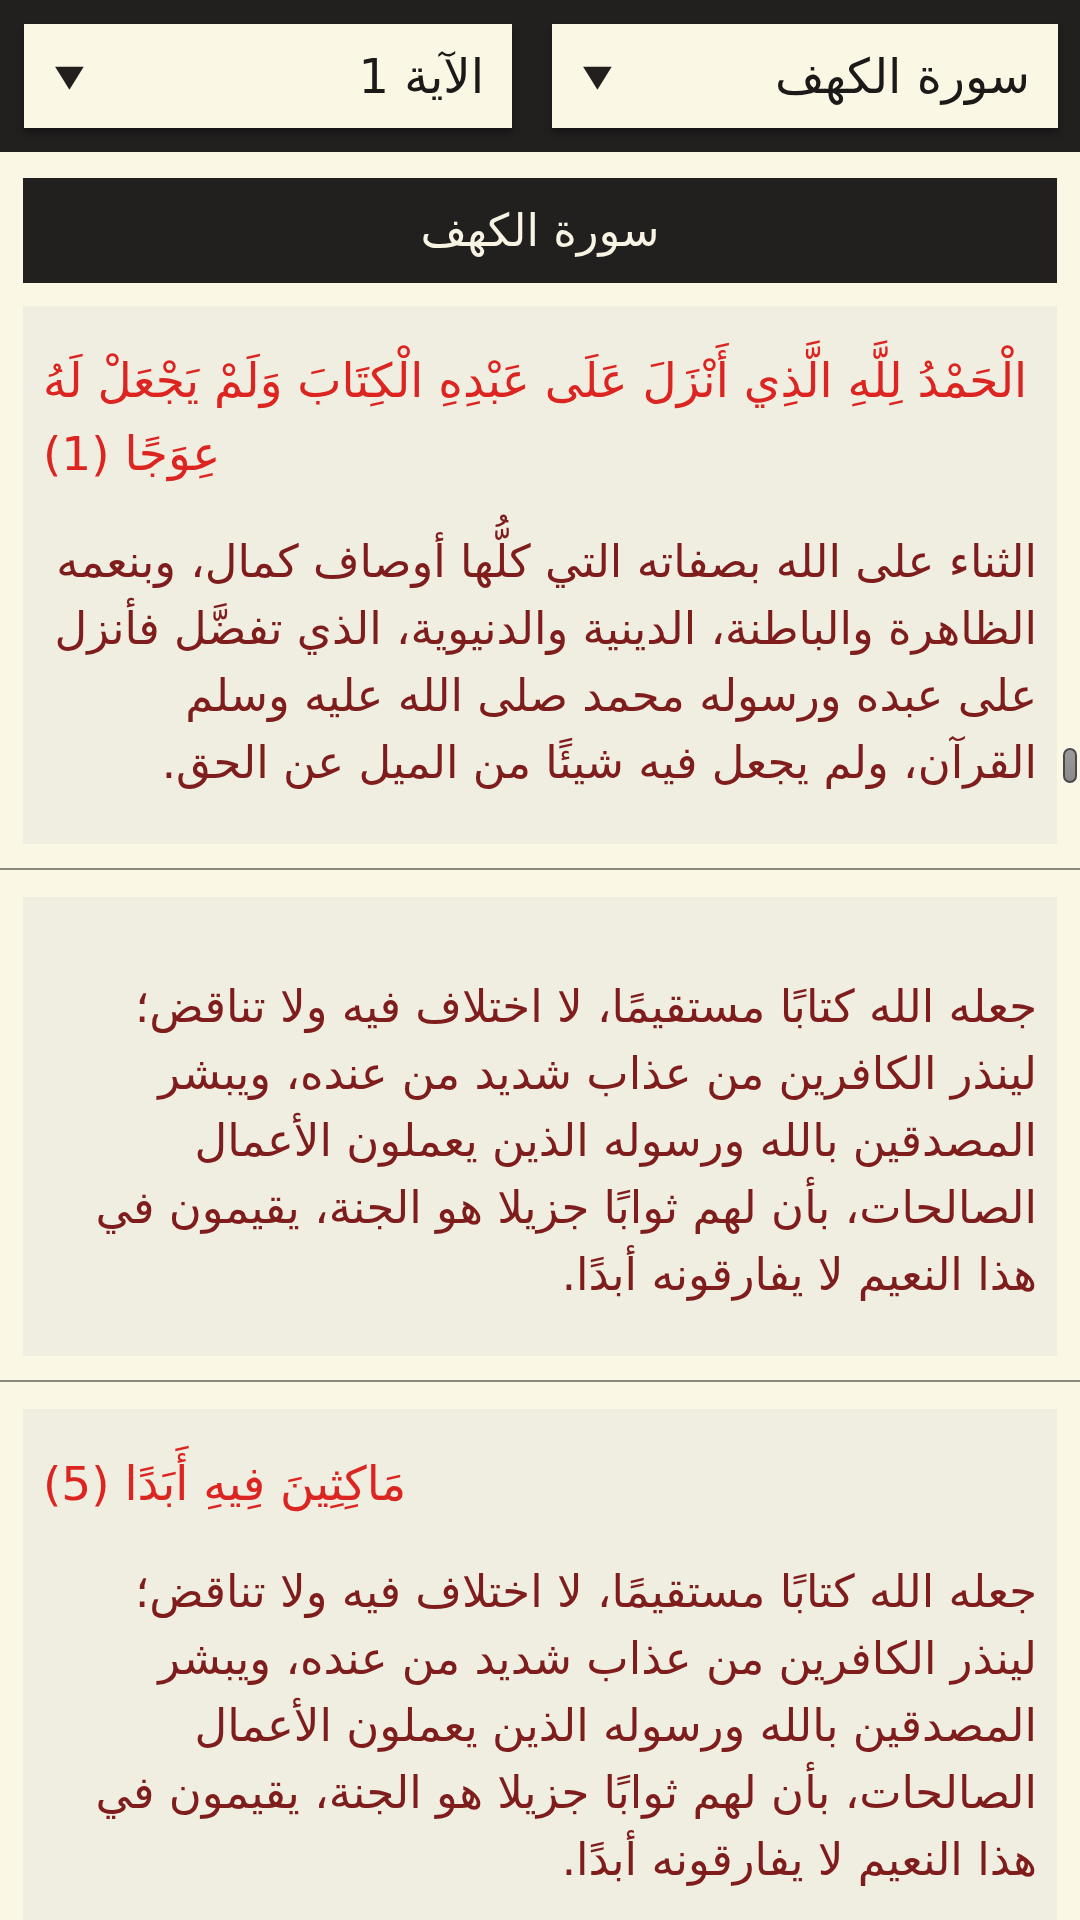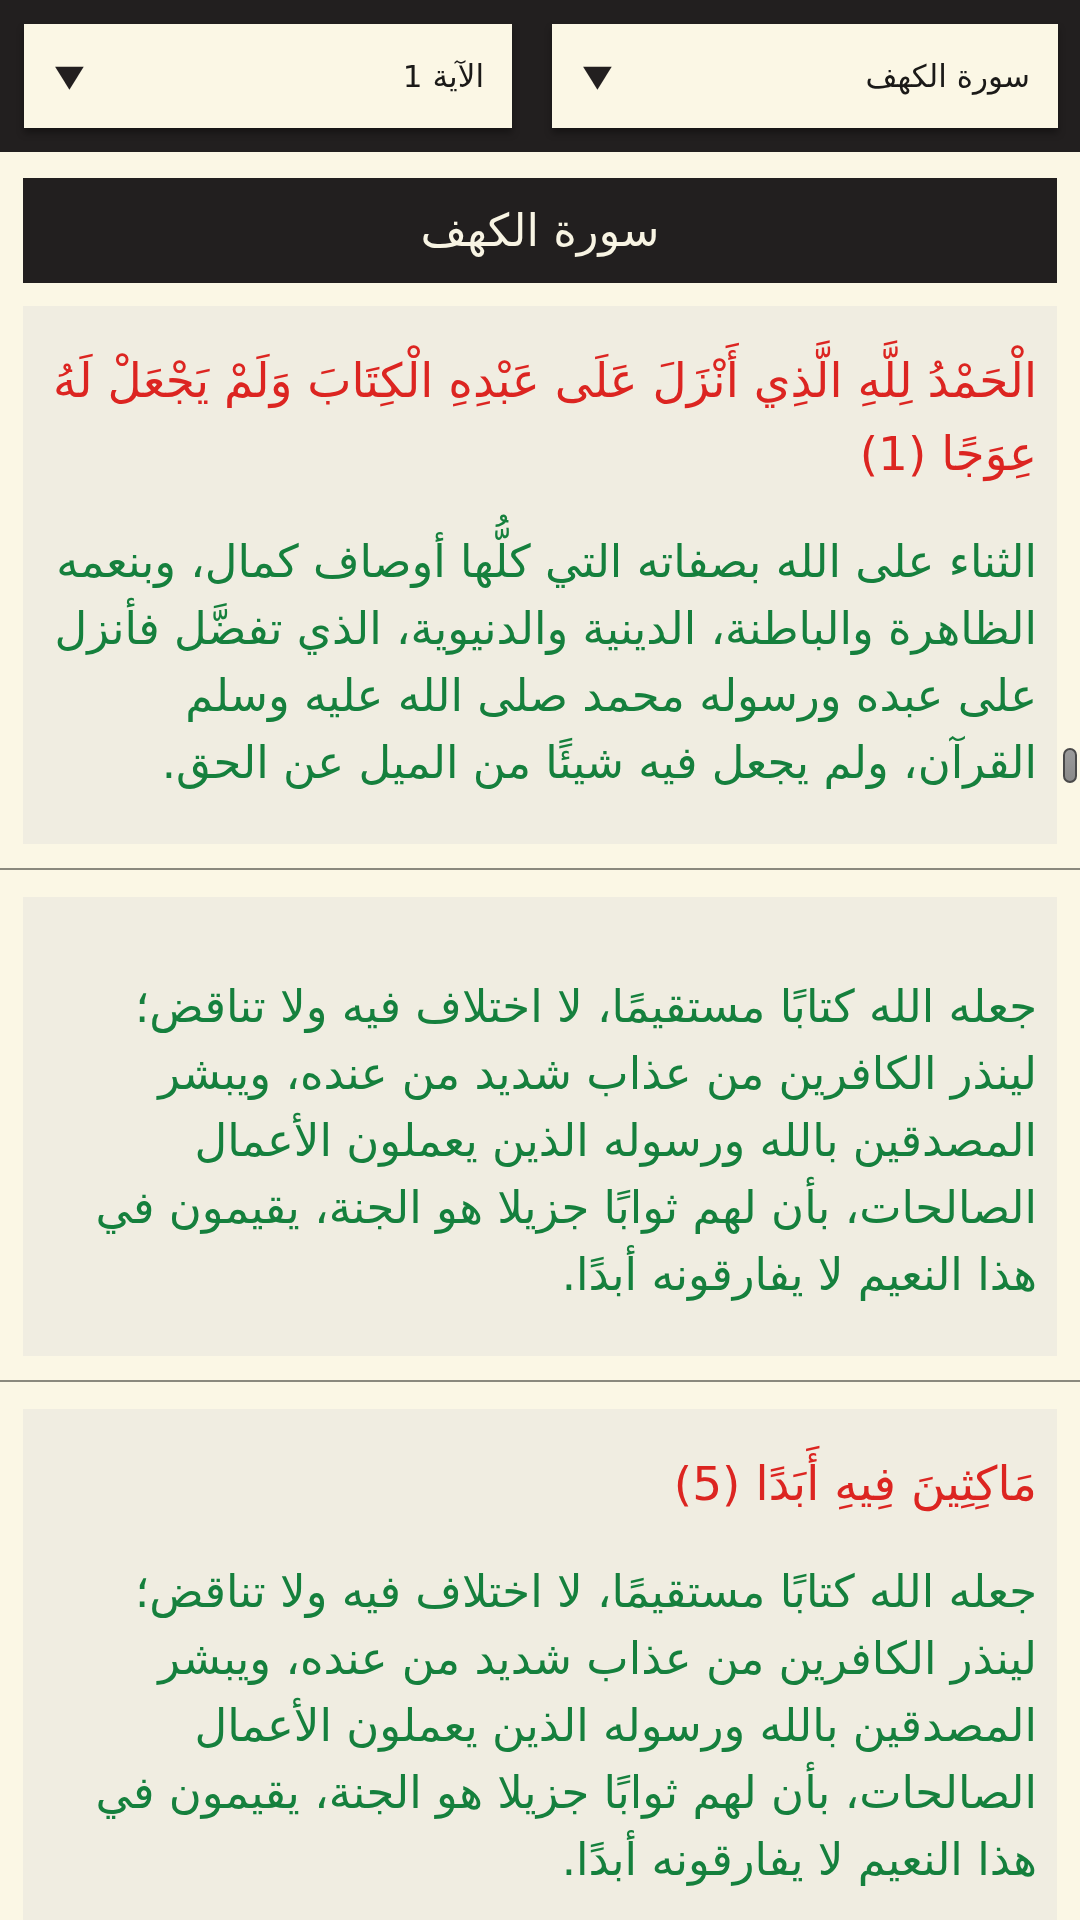--- a/index.html
+++ b/index.html
@@ -28,21 +28,21 @@
     display: flex;
     align-items: center;
     justify-content: space-between;
     padding: 0 28px 0 34px;
     box-shadow: 0 5px 7px rgba(0,0,0,0.35);
     cursor: pointer;
   }
   .select-surah { width: 506px; }
   .select-ayah  { width: 488px; }
   .select-value {
-    font-size: 31px;
+    font-size: 48px;
     color: #1B1A18;
     line-height: 1;
     white-space: nowrap;
   }
   .select-arrow {
     font-size: 30px;
     color: #221F1F;
     line-height: 1;
     transform: scaleX(1.25);
   }
@@ -63,24 +63,24 @@
   .verse-list { margin-top: 23px; }
   .card {
     margin: 0 23px;
     background: #F0EDE1;
     padding: 38px 20px 48px;
   }
   .verse {
     color: #DC2521;
     font-size: 47px;
     line-height: 73px;
-    text-align: right;
+    text-align: left;
   }
   .tafsir {
-    color: #15803d;
+    color: #7f1d1d;
     font-size: 45px;
     line-height: 67px;
     text-align: right;
     margin-top: 38px;
   }
   .divider {
     border: none;
     border-top: 2px solid #8A897D;
     margin: 24px 0 27px;
     height: 0;

